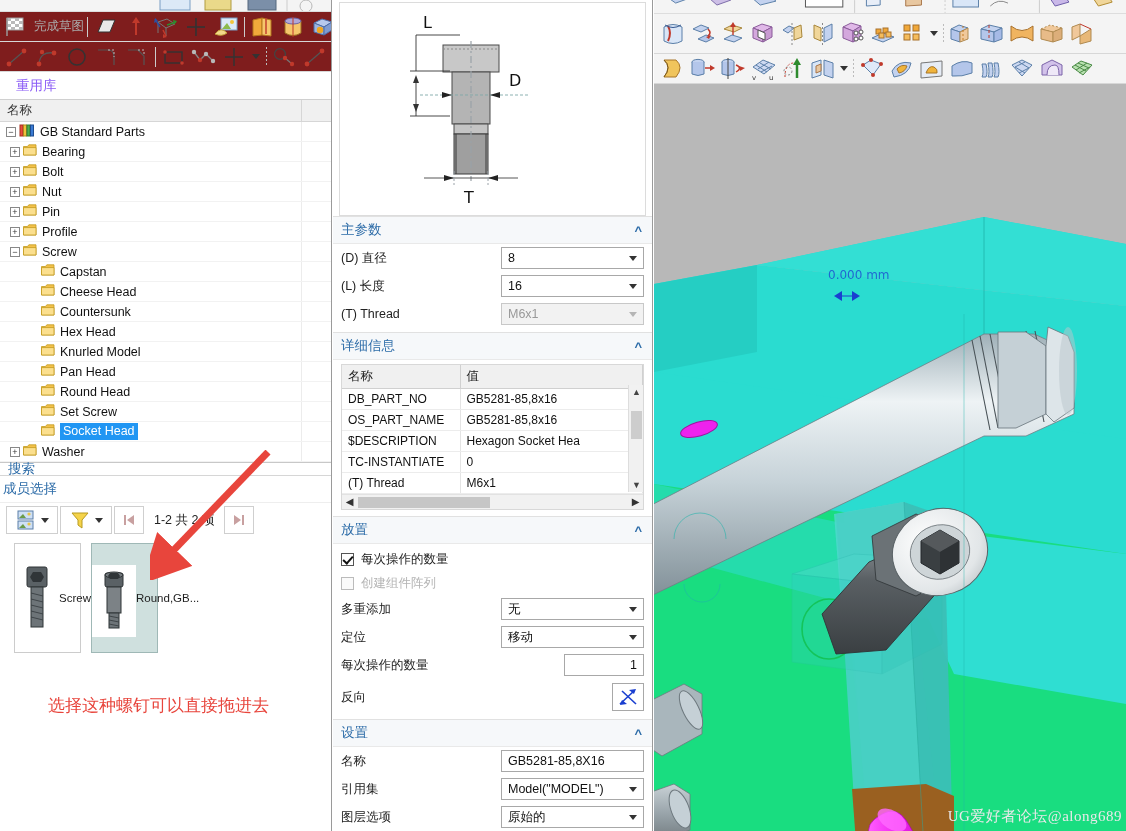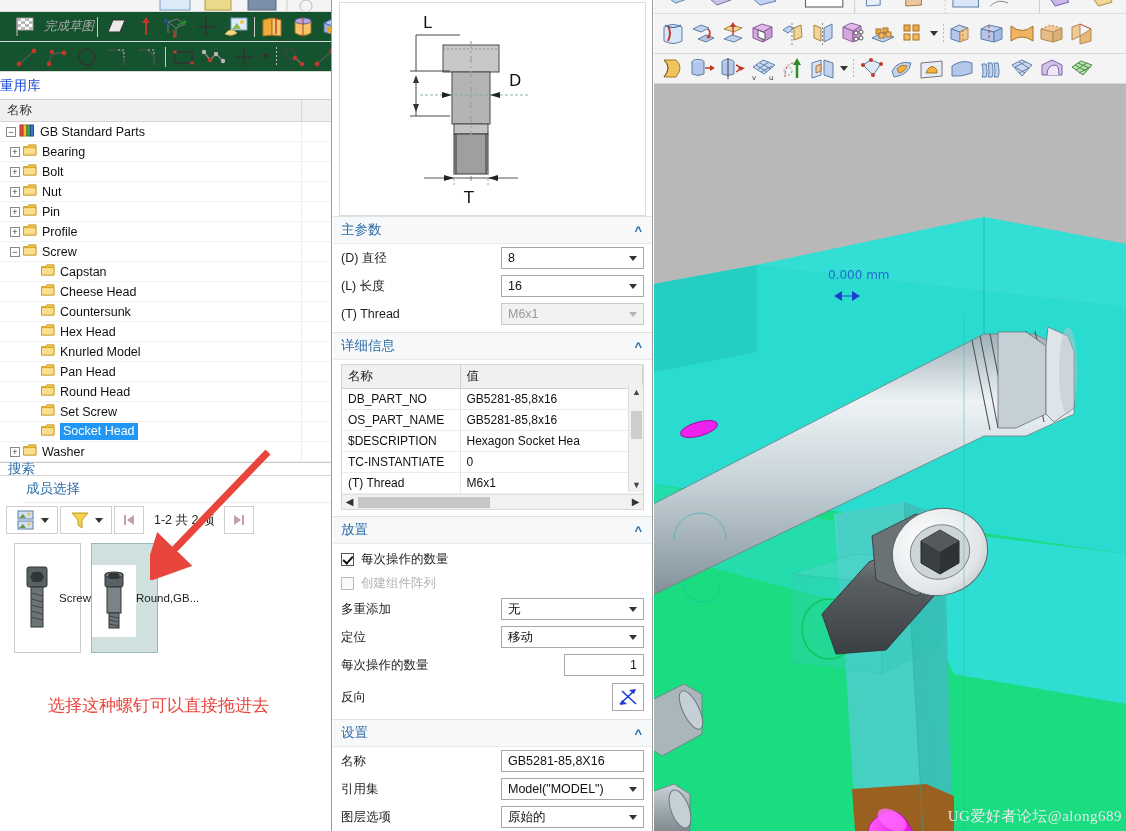--- a/index.html
+++ b/index.html
@@ -13,44 +13,43 @@
   }
   #app { position: relative; width: 1126px; height: 831px; }
 
   
   #left-panel {
     position: absolute; left: 0; top: 0; width: 332px; height: 831px;
     background: #ffffff; border-right: 1px solid #9a9a9a;
     overflow: hidden;
   }
   .toolbar-row {
-    height: 30px; background: #14532d;
+    height: 30px; background: #7f1d1d;
     border-bottom: 1px solid #d7d7d7;
-    display: flex; align-items: center; padding: 0 12px;
+    display: flex; align-items: center; padding: 0 2px;
     position: relative;
-    font-style: italic;
   }
   .tbtn {
     width: 30px; height: 26px;
     display: flex; align-items: center; justify-content: center;
     flex: 0 0 auto;
   }
   .tbtn svg { display: block; }
   .tsep { width: 1px; height: 20px; background: #ccc; margin: 0 3px; flex: 0 0 auto; }
   .tlabel-dim { color: #aaa; font-size: 12.5px; padding-left: 2px; white-space: nowrap; }
 
   
   #top-strip {
     height: 12px; background: #f4f4f4; border-bottom: 1px solid #ddd;
     position: relative; overflow: hidden;
   }
 
   .panel-title {
     height: 28px; display: flex; align-items: center;
-    padding-left: 0; font-size: 13.5px; color: #1d4ed8;
+    padding-left: 16px; font-size: 13.5px; color: #8b5cf6;
     background: #fff; border-bottom: 1px solid #d0d0d0;
   }
   .col-header {
     height: 22px; display: flex; align-items: center;
     background: #f0f0f0; border-bottom: 1px solid #d6d6d6;
     font-size: 12.5px; color: #333;
   }
   .col-header .c1 { width: 302px; padding-left: 7px; border-right: 1px solid #d6d6d6; height: 100%; display:flex; align-items:center;}
   .col-header .c2 { flex: 1; }
 
@@ -78,21 +77,20 @@
 
   #search-bar {
     height: 14px; border-top: 1px solid #c8c8c8; border-bottom: 1px solid #d6d6d6;
     display: flex; align-items: center; padding-left: 8px;
     background: #fff; color: #2d6ca8; font-size: 13.5px;
   }
   #member-head {
     height: 27px; display: flex; align-items: center; padding-left: 3px;
     background: #fff; color: #2d6ca8; font-size: 13.5px;
     border-bottom: 1px solid #eee;
-    margin-left: 23px;
   }
   #member-toolbar {
     height: 34px; display: flex; align-items: center; padding: 0 6px; gap: 2px;
     background: #fff;
   }
   .mbtn {
     border: 1px solid #cfcfcf; background: #fff;
     height: 28px; display: flex; align-items: center; justify-content: center;
     padding: 0 3px;
   }

